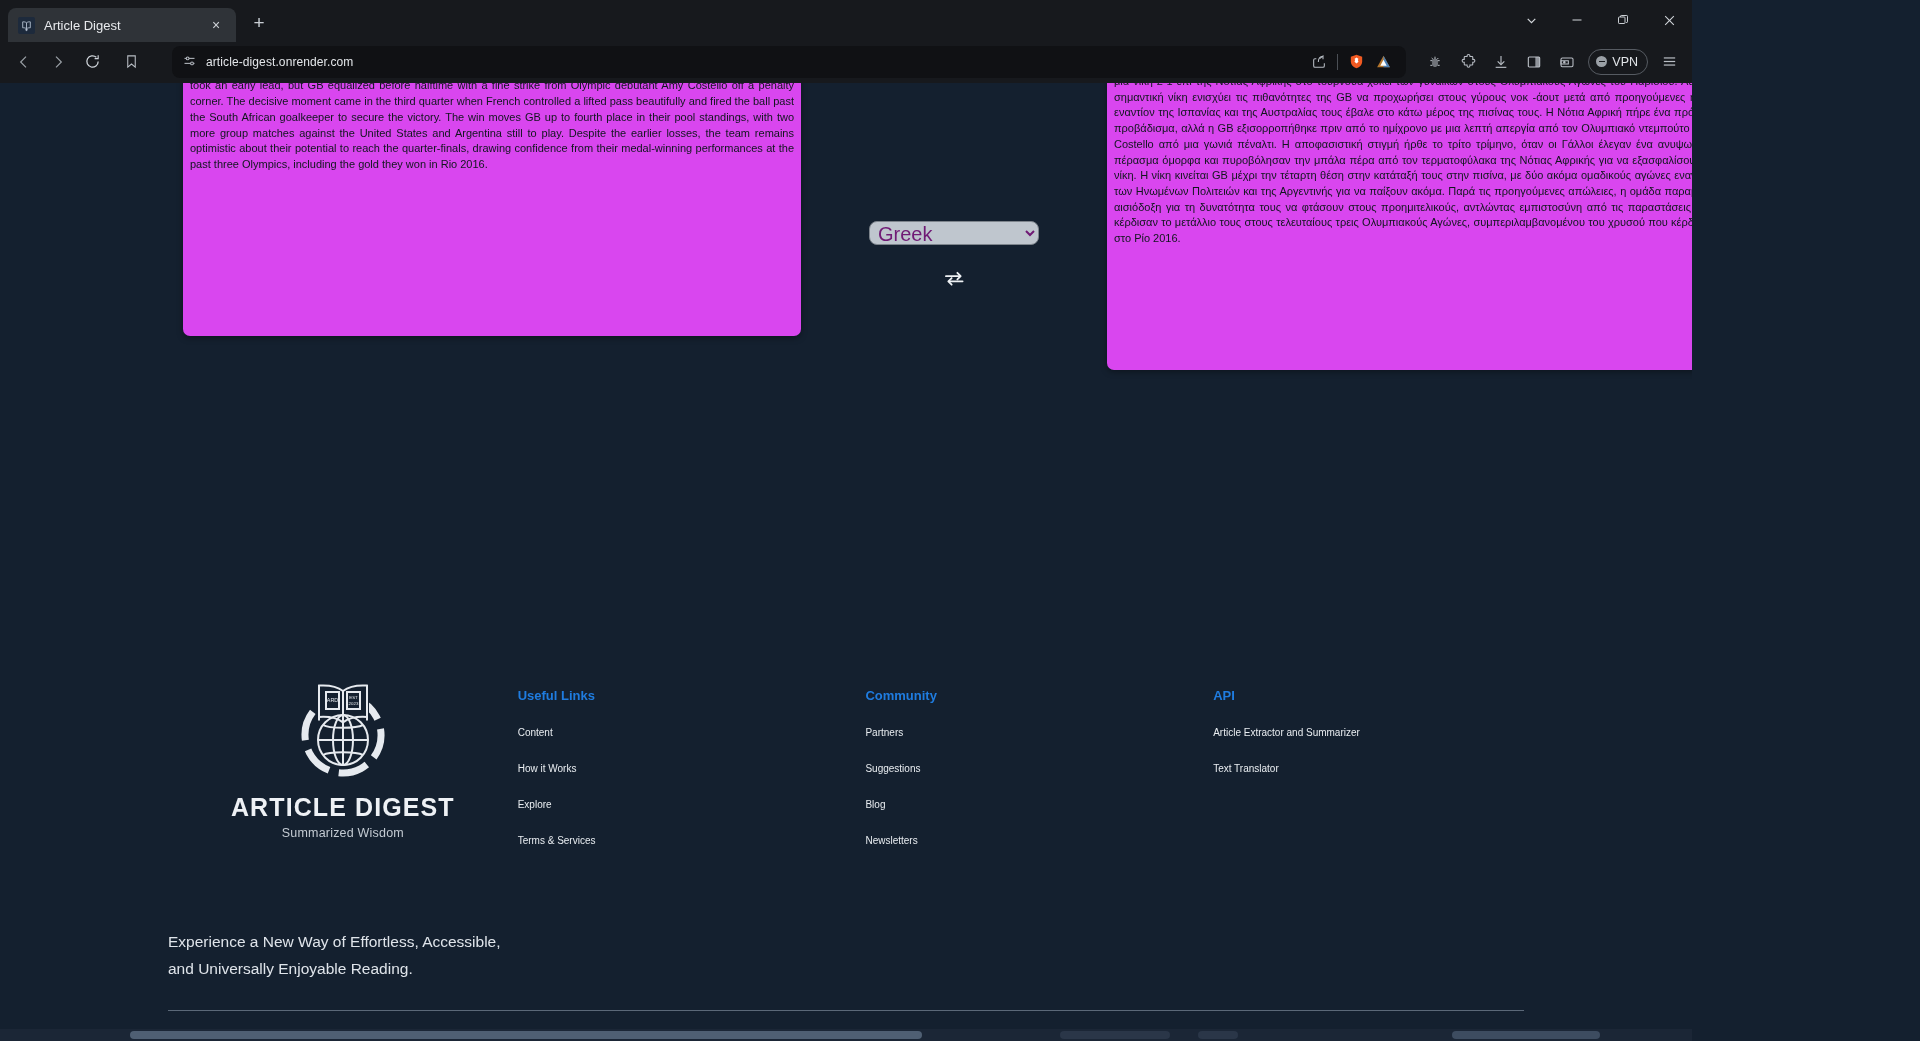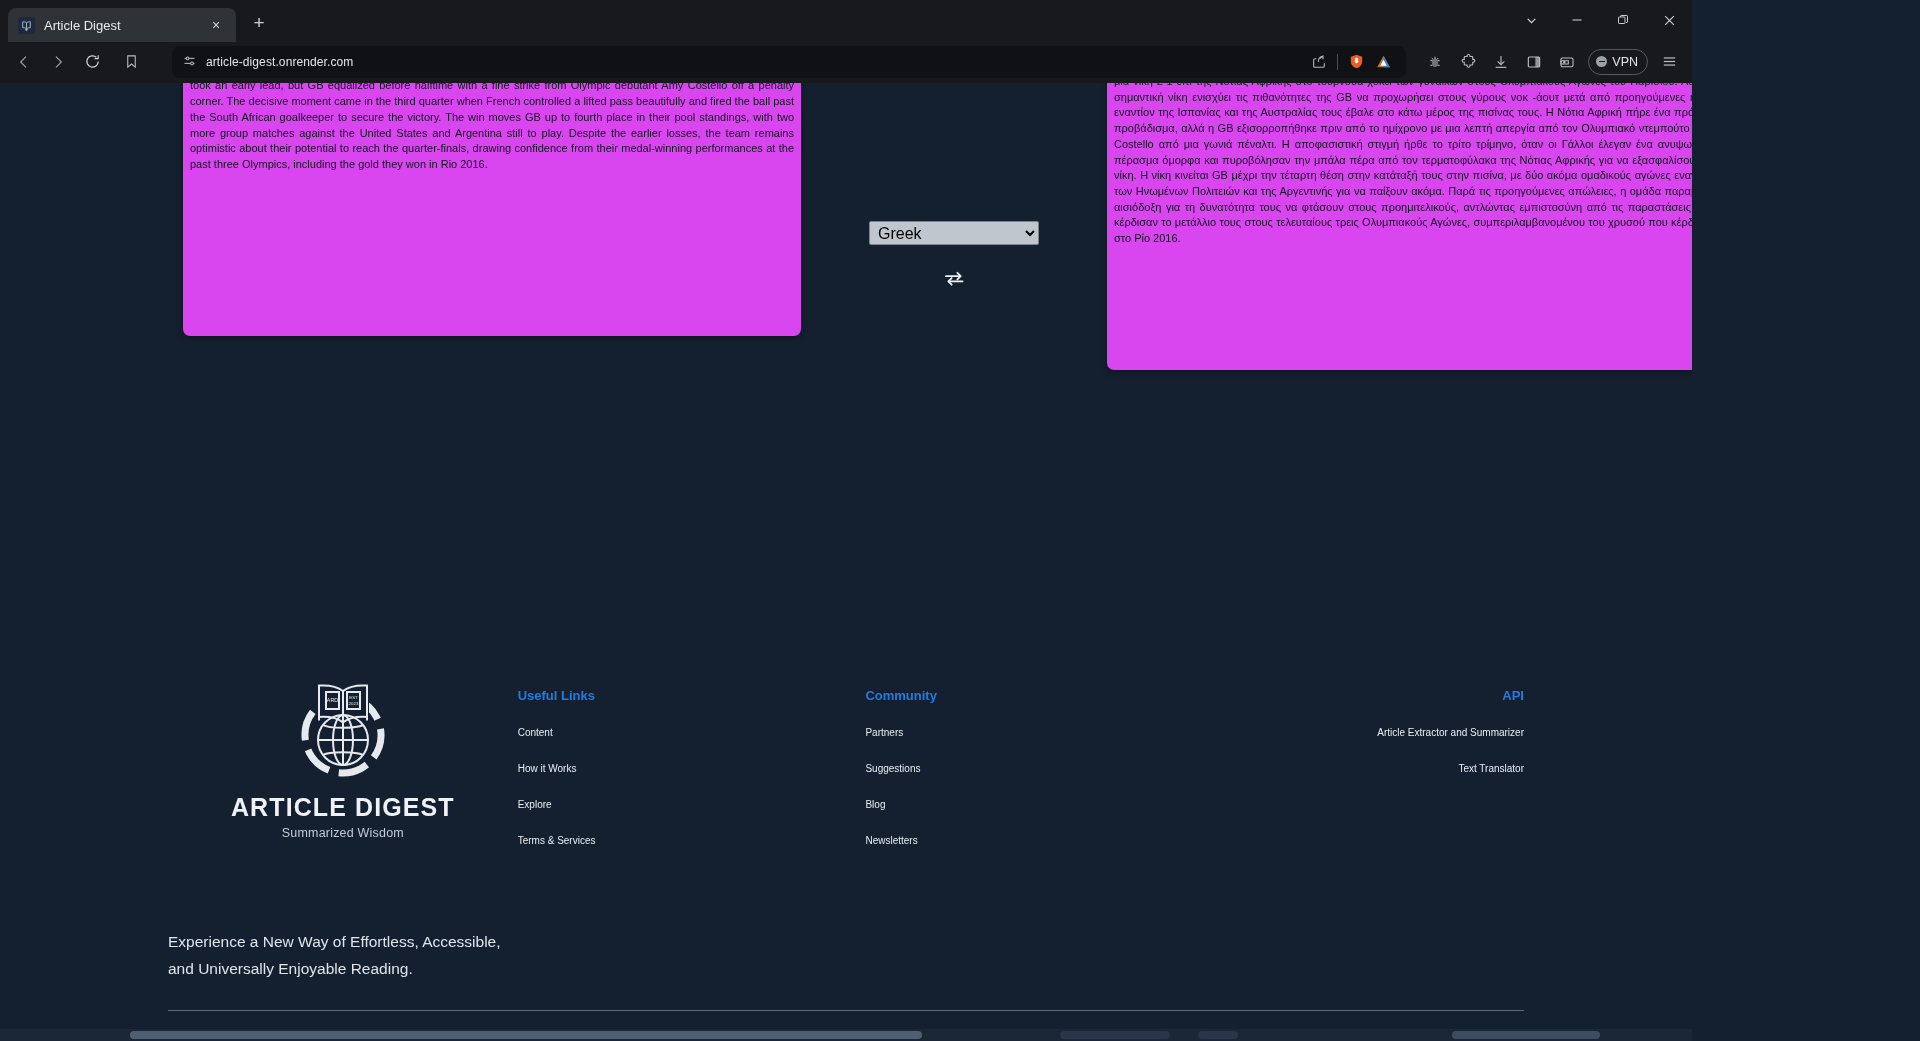--- a/index.html
+++ b/index.html
@@ -98,22 +98,22 @@
   .panel-en { left: 183px; top: -52px; width: 618px; height: 305px; }
   .panel-el { left: 1107px; top: -25px; width: 618px; height: 312px;
               border-right: 3px solid #5b6b7e; }
   .panel p { margin: 0; }
 
   .center-ctrl {
     position: absolute; left: 868px; top: 138px; width: 172px;
     display: flex; flex-direction: column; align-items: center; gap: 19px;
   }
   .lang-select {
-    width: 170px; height: 24px; background: #bfc6ce; color: #000000;
-    border: 1px solid #7d848c; border-radius: 2px; font-size: 16px;
+    width: 170px; height: 24px; background: #bfc6ce; color: #701a75;
+    border: 1px solid #7d848c; border-radius: 8px; font-size: 20px;
     font-family: "Liberation Sans", sans-serif; padding: 0 4px;
   }
   .swap-btn {
     width: 34px; height: 28px; display: flex; align-items: center;
     justify-content: center; color: #eef1f4;
   }
 
   
   .footer {
     position: absolute; left: 0; right: 0; top: 520px; padding: 0 168px;
@@ -123,21 +123,21 @@
   .logo-col { width: 360px; display: flex; flex-direction: column; align-items: center;
               padding-top: 60px; }
   .logo-mark { width: 128px; height: 128px; }
   .logo-name {
     color: #eef1f5; font-size: 25px; font-weight: bold; letter-spacing: 1.1px;
     margin-top: 2px;
   }
   .logo-tag { color: #c3cad2; font-size: 12.5px; margin-top: 4px; letter-spacing: .2px; }
 
   .link-col { width: 358px; padding-top: 85px; }
-  .link-col.api { width: 320px; text-align: right; }
+  .link-col.api { width: 320px; }
   .col-title {
     color: #1f7ce0; font-size: 13px; font-weight: bold; margin-bottom: 24px;
   }
   .col-link {
     display: block; color: #e9edf1; font-size: 10px; margin-bottom: 25px;
     text-decoration: none;
   }
 
   .tagline {
     color: #dfe4ea; font-size: 15.5px; line-height: 1.72; margin-top: 58px;

